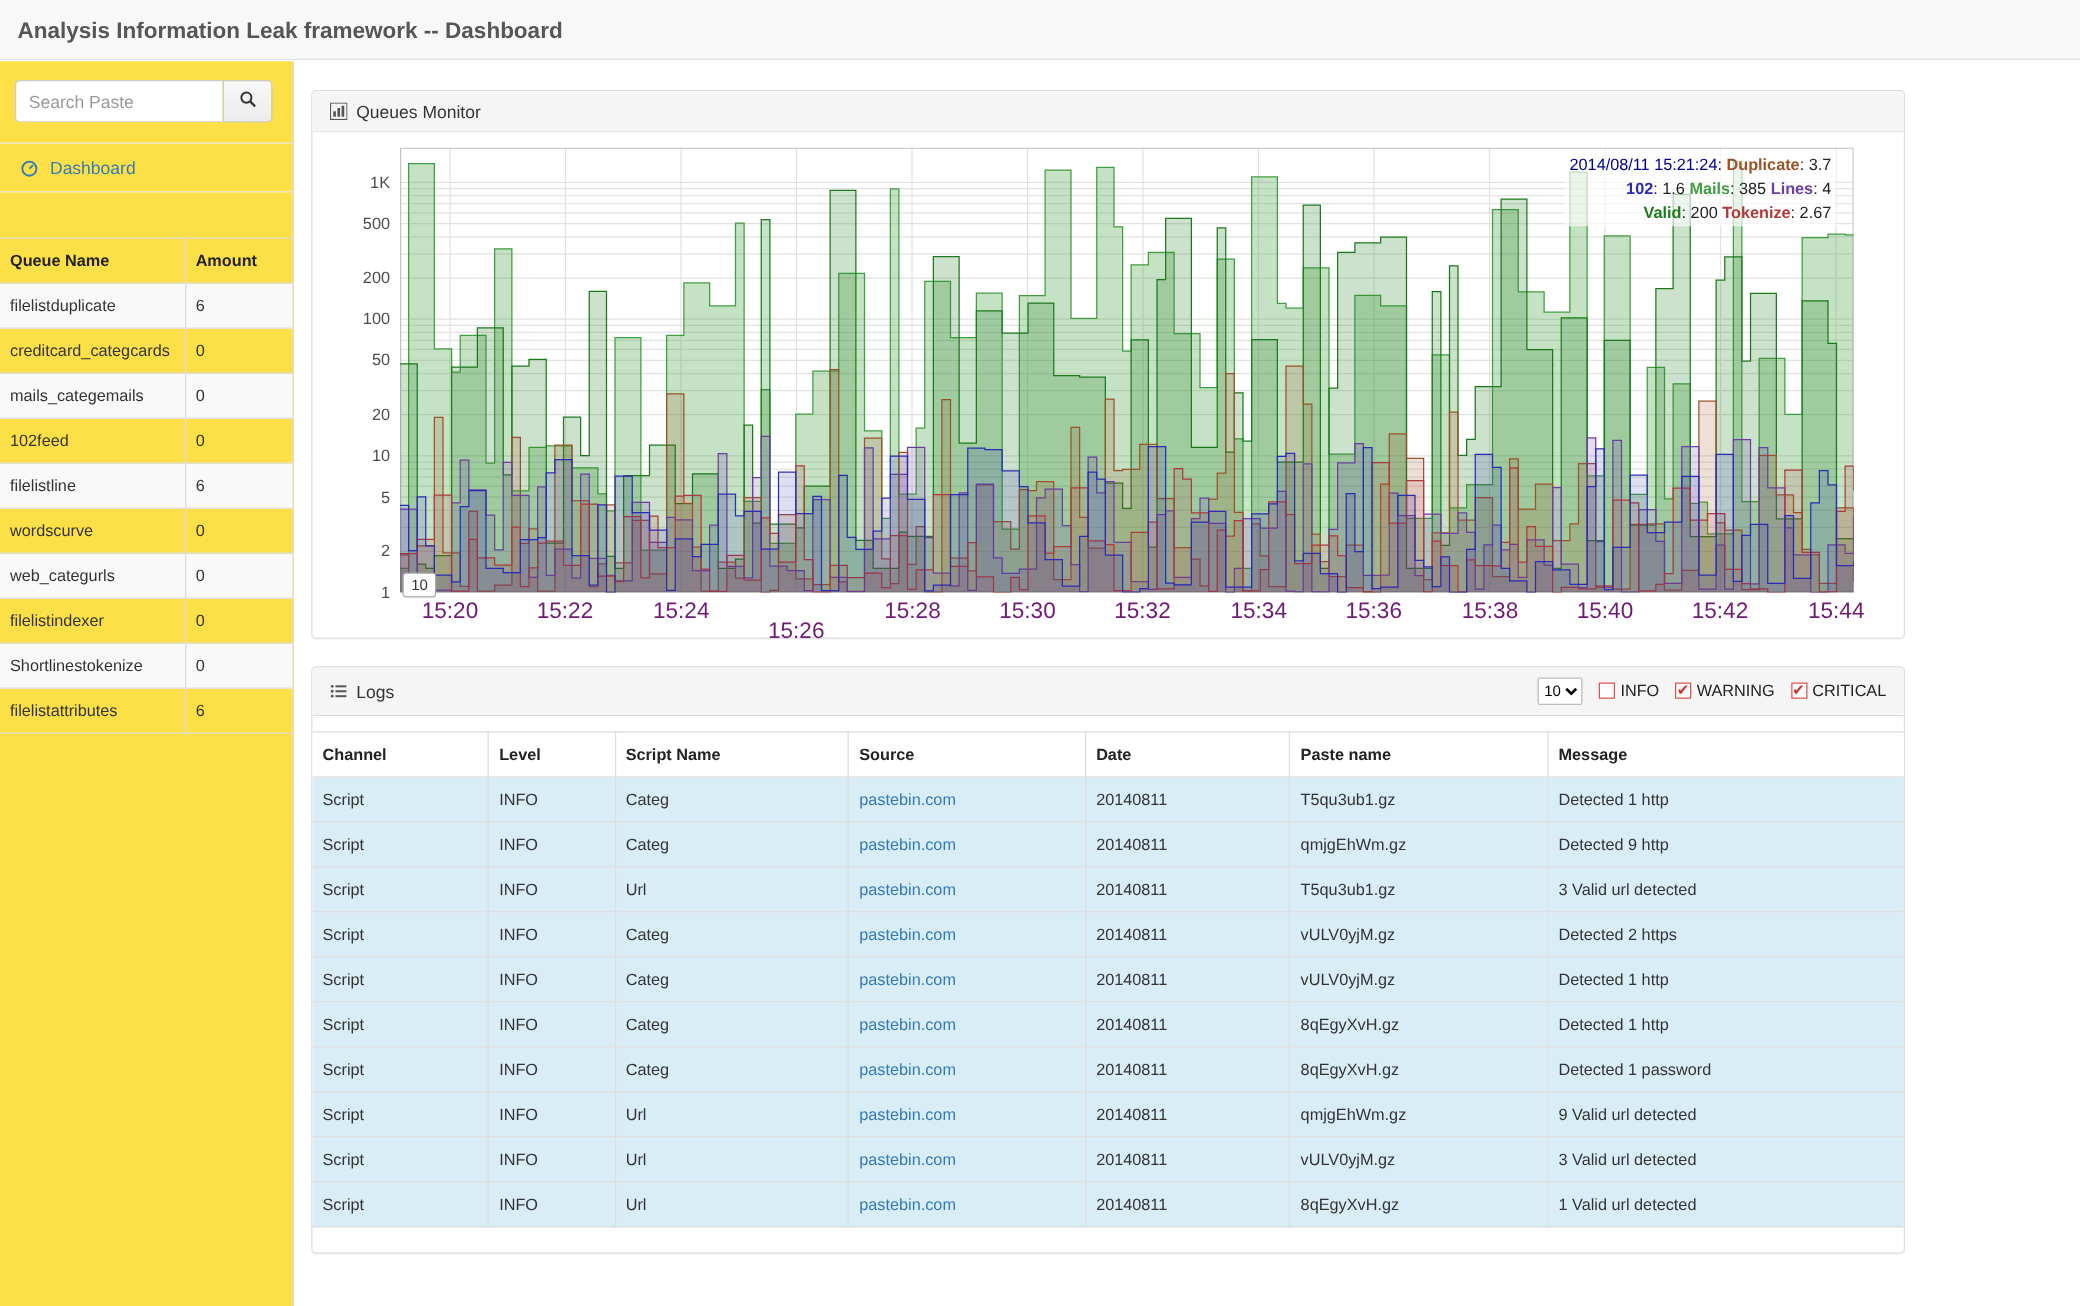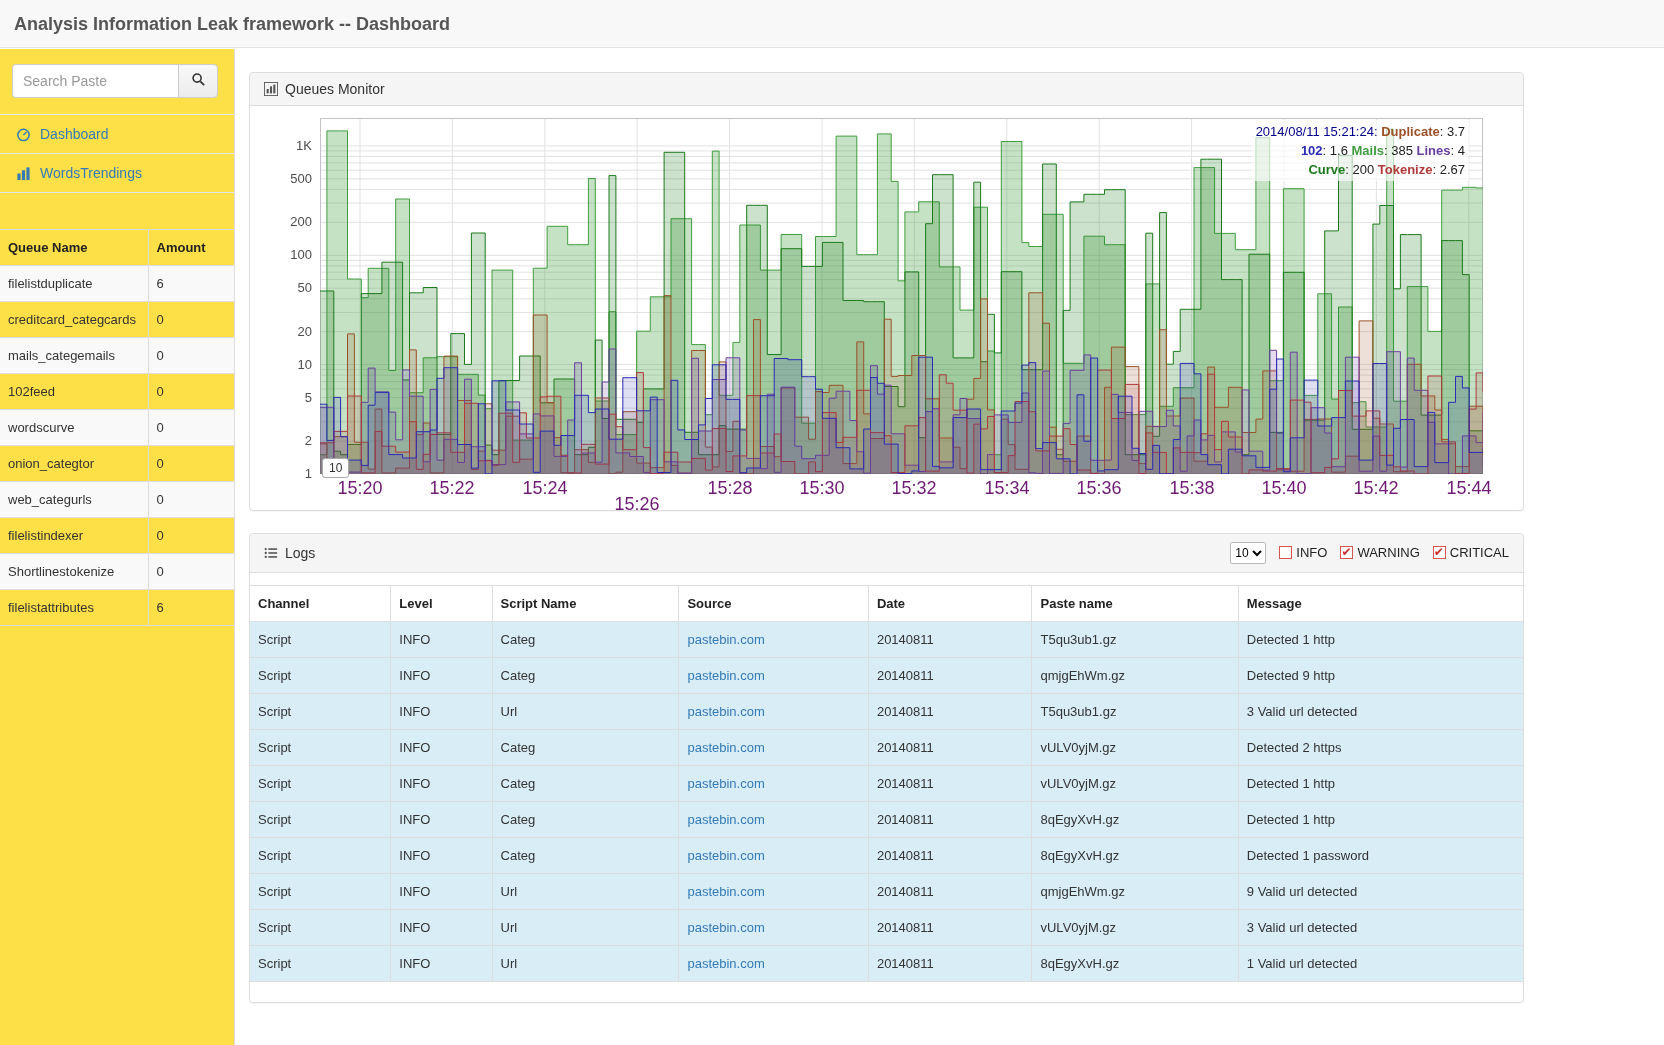--- a/index.html
+++ b/index.html
@@ -92,28 +92,20 @@
   </div>
 
   <nav class="side-nav">
     <a class="nav-item">
       <svg width="15" height="15" viewBox="0 0 16 16">
         <circle cx="8" cy="8.5" r="6" fill="none" stroke="currentColor" stroke-width="1.6"></circle>
         <line x1="8" y1="8.5" x2="11.2" y2="5.4" stroke="currentColor" stroke-width="1.6"></line>
       </svg>
       <span>Dashboard</span>
     </a>
-    <a class="nav-item">
-      <svg width="15" height="15" viewBox="0 0 16 16">
-        <rect x="1.5" y="8" width="3.4" height="7" fill="currentColor"></rect>
-        <rect x="6.3" y="4.5" width="3.4" height="10.5" fill="currentColor"></rect>
-        <rect x="11.1" y="1.5" width="3.4" height="13.5" fill="currentColor"></rect>
-      </svg>
-      <span>WordsTrendings</span>
-    </a>
   </nav>
 
   <table class="queue-table">
     <thead>
       <tr>
         <th>Queue Name</th>
         <th>Amount</th>
       </tr>
     </thead>
     <tbody id="queue-tbody">
@@ -127,25 +119,25 @@
         </tr>
         <tr>
           <td>mails_categemails</td>
           <td>0</td>
         </tr>
         <tr>
           <td>102feed</td>
           <td>0</td>
         </tr>
         <tr>
+          <td>filelistline</td>
+          <td>6</td>
+        </tr>
+        <tr>
           <td>wordscurve</td>
-          <td>0</td>
-        </tr>
-        <tr>
-          <td>onion_categtor</td>
           <td>0</td>
         </tr>
         <tr>
           <td>web_categurls</td>
           <td>0</td>
         </tr>
         <tr>
           <td>filelistindexer</td>
           <td>0</td>
         </tr>
@@ -256,21 +248,21 @@
             <span style="left: 687px;">15:34</span>
             <span style="left: 779px;">15:36</span>
             <span style="left: 872px;">15:38</span>
             <span style="left: 964px;">15:40</span>
             <span style="left: 1056px;">15:42</span>
             <span style="left: 1149px;">15:44</span>
           </div>
         <div class="legend" id="legend">
             <div><span style="color:#00008b">2014/08/11 15:21:24:</span> <b style="color:#9c5228">Duplicate</b><span style="color:#222">: 3.7</span></div>
             <div><b style="color:#2b2bb4">102</b><span style="color:#222">: 1.6</span> <b style="color:#3f9e3f">Mails</b><span style="color:#222">: 385</span> <b style="color:#6b3fa0">Lines</b><span style="color:#222">: 4</span></div>
-            <div><b style="color:#1b7a1b">Curve</b><span style="color:#222">: 200</span> <b style="color:#b03a3a">Tokenize</b><span style="color:#222">: 2.67</span></div>
+            <div><b style="color:#1b7a1b">Valid</b><span style="color:#222">: 200</span> <b style="color:#b03a3a">Tokenize</b><span style="color:#222">: 2.67</span></div>
           </div>
         <div class="tracker">10</div>
       </div>
     </div>
   </section>
 
   <section class="panel logs">
     <div class="panel-heading split">
       <span class="ph-left">
         <svg width="14" height="14" viewBox="0 0 16 16">

